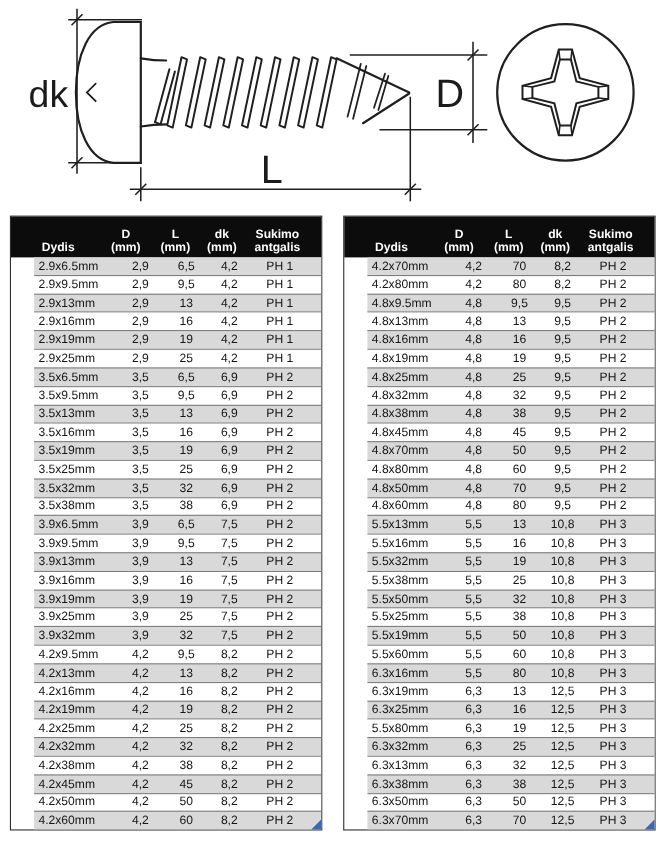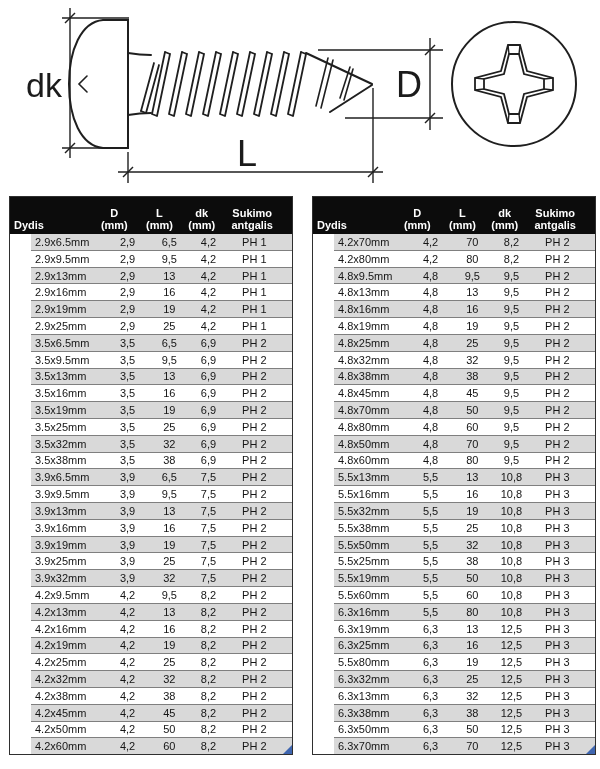--- a/index.html
+++ b/index.html
@@ -20,21 +20,21 @@
     height:37px;flex:none;background:var(--header-bg,#0c0c0c);color:#fff;
     font-weight:bold;font-size:11px;display:flex;line-height:12px;
   }
   .hc{display:flex;flex-direction:column;justify-content:flex-end;
       align-items:center;padding-bottom:3px;box-sizing:border-box;}
   .c0{width:29%;}
   .c1{width:16%;}
   .c2{width:16%;}
   .c3{width:14%;}
   .c4{width:25%;}
-  .hc.c0{align-items:flex-start;padding-left:4px;}
+  .hc.c0{align-items:center;padding-left:4px;}
   .hc.c4{padding-right:9px;}
   .tbody{flex:1;display:flex;flex-direction:column;margin-left:21px;}
   .trow{
     flex:1 1 0;display:flex;align-items:center;
     font-size:11px;color:#151515;box-sizing:border-box;background:#fff;
   }
   .trow + .trow{border-top:1px solid var(--row-border,#7f7f7f);}
   .trow.alt{background:var(--row-alt,#d9d9d9);}
   .cell{box-sizing:border-box;text-align:center;white-space:nowrap;}
   .cell.c0{text-align:left;padding-left:4px;}

